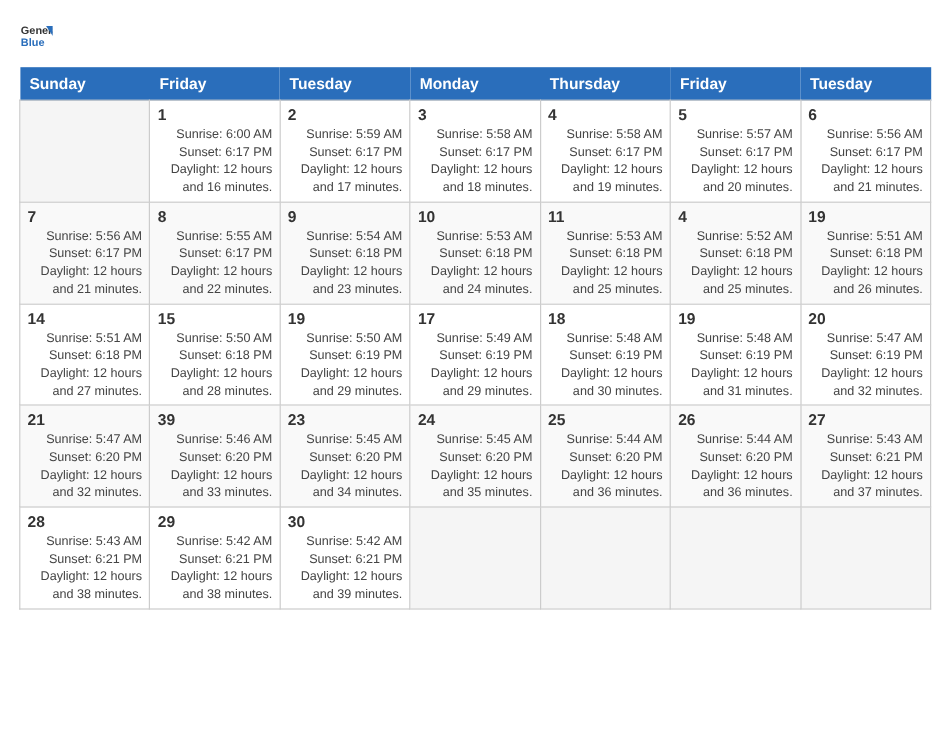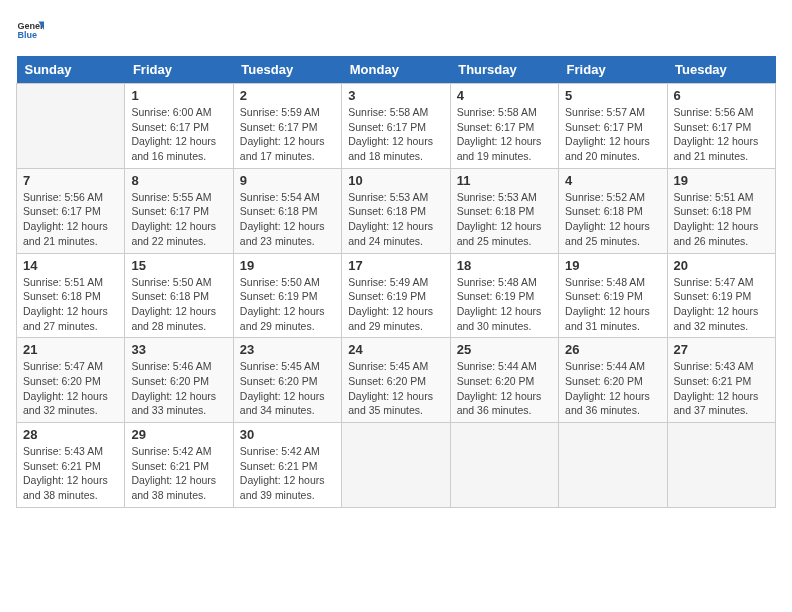--- a/index.html
+++ b/index.html
@@ -65,20 +65,21 @@
       font-weight: bold;
       font-size: 13px;
       color: #333;
       display: block;
       margin-bottom: 2px;
     }
     .day-info {
       color: #444;
       font-size: 10.5px;
       line-height: 1.4;
+      text-align: right;
     }
     .empty-cell {
       background: #f5f5f5 !important;
     }
   </style>
 </head>
 <body>
 
 <div class="header">
   <div class="logo">
@@ -193,21 +194,21 @@
           <span class="day-number">20</span>
           <div class="day-info">Sunrise: 5:47 AM<br>Sunset: 6:19 PM<br>Daylight: 12 hours<br>and 32 minutes.</div>
         </td>
       </tr>
       <tr>
         <td>
           <span class="day-number">21</span>
           <div class="day-info">Sunrise: 5:47 AM<br>Sunset: 6:20 PM<br>Daylight: 12 hours<br>and 32 minutes.</div>
         </td>
         <td>
-          <span class="day-number">33</span>
+          <span class="day-number">39</span>
           <div class="day-info">Sunrise: 5:46 AM<br>Sunset: 6:20 PM<br>Daylight: 12 hours<br>and 33 minutes.</div>
         </td>
         <td>
           <span class="day-number">23</span>
           <div class="day-info">Sunrise: 5:45 AM<br>Sunset: 6:20 PM<br>Daylight: 12 hours<br>and 34 minutes.</div>
         </td>
         <td>
           <span class="day-number">24</span>
           <div class="day-info">Sunrise: 5:45 AM<br>Sunset: 6:20 PM<br>Daylight: 12 hours<br>and 35 minutes.</div>
         </td>

